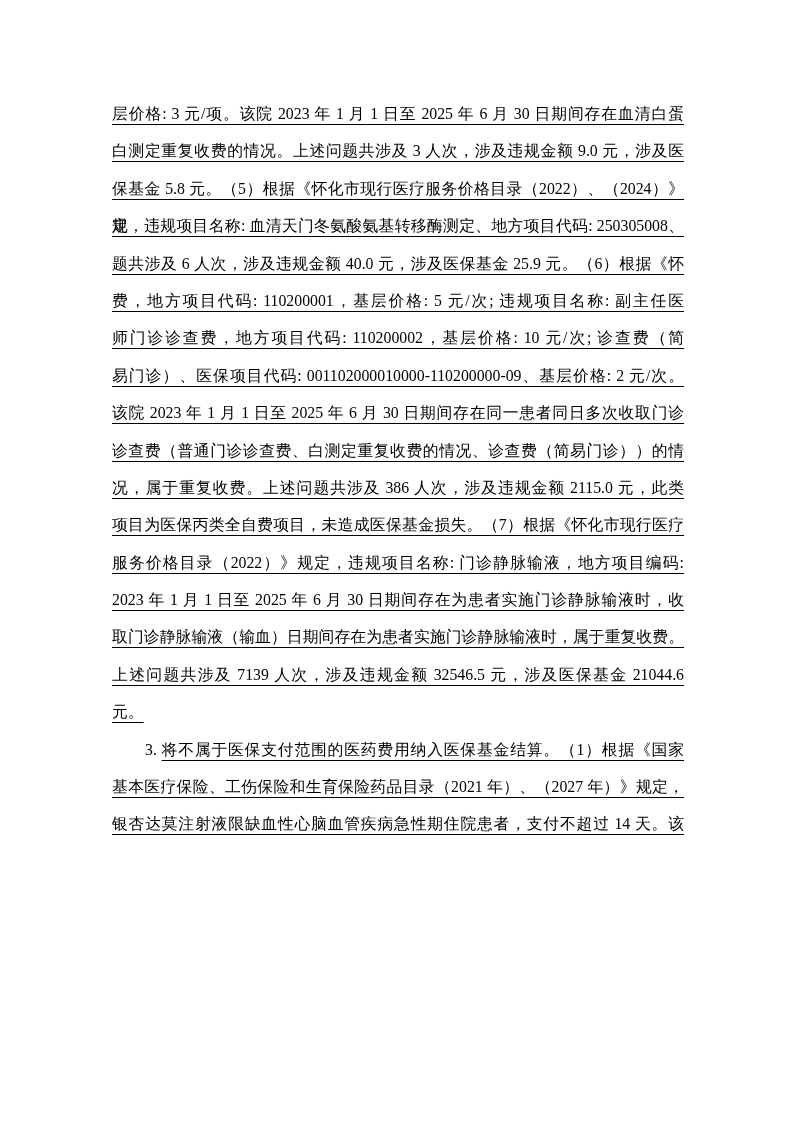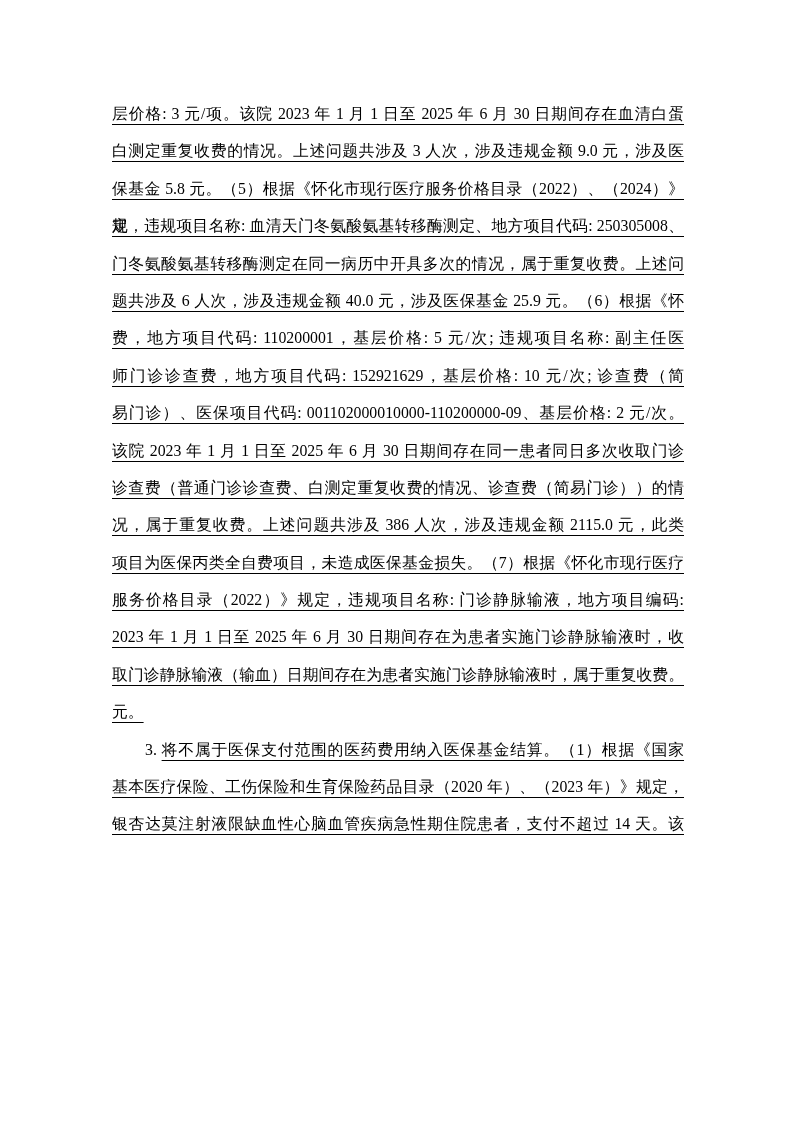--- a/index.html
+++ b/index.html
@@ -43,30 +43,30 @@
 </style>
 </head>
 <body>
 
 <div class="page">
   <div class="text-block">
       <div class="line justify-last"><span class="seg-underline">层价格: 3 元/项。该院 2023 年 1 月 1 日至 2025 年 6 月 30 日期间存在血清白蛋</span></div>
       <div class="line justify-last"><span class="seg-underline">白测定重复收费的情况。上述问题共涉及 3 人次，涉及违规金额 9.0 元，涉及医</span></div>
       <div class="line justify-last"><span class="seg-underline">保基金 5.8 元。（5）根据《怀化市现行医疗服务价格目录（2022）、（2024）》规</span></div>
       <div class="line justify-last"><span class="seg-underline">定，违规项目名称: 血清天门冬氨酸氨基转移酶测定、地方项目代码: 250305008、</span></div>
-      <div class="line justify-last"><span class="seg-underline">门冬氨酸氨基转移酶测定在同一病历中开具多次的情况，属于重复收费。上述问</span></div>
       <div class="line justify-last"><span class="seg-underline">题共涉及 6 人次，涉及违规金额 40.0 元，涉及医保基金 25.9 元。（6）根据《怀</span></div>
       <div class="line justify-last"><span class="seg-underline">费，地方项目代码: 110200001，基层价格: 5 元/次; 违规项目名称: 副主任医</span></div>
-      <div class="line justify-last"><span class="seg-underline">师门诊诊查费，地方项目代码: 152921629，基层价格: 10 元/次; 诊查费（简</span></div>
+      <div class="line justify-last"><span class="seg-underline">师门诊诊查费，地方项目代码: 110200002，基层价格: 10 元/次; 诊查费（简</span></div>
       <div class="line justify-last"><span class="seg-underline">易门诊）、医保项目代码: 001102000010000-110200000-09、基层价格: 2 元/次。</span></div>
       <div class="line justify-last"><span class="seg-underline">该院 2023 年 1 月 1 日至 2025 年 6 月 30 日期间存在同一患者同日多次收取门诊</span></div>
       <div class="line justify-last"><span class="seg-underline">诊查费（普通门诊诊查费、白测定重复收费的情况、诊查费（简易门诊））的情</span></div>
       <div class="line justify-last"><span class="seg-underline">况，属于重复收费。上述问题共涉及 386 人次，涉及违规金额 2115.0 元，此类</span></div>
       <div class="line justify-last"><span class="seg-underline">项目为医保丙类全自费项目，未造成医保基金损失。（7）根据《怀化市现行医疗</span></div>
       <div class="line justify-last"><span class="seg-underline">服务价格目录（2022）》规定，违规项目名称: 门诊静脉输液，地方项目编码:</span></div>
       <div class="line justify-last"><span class="seg-underline">2023 年 1 月 1 日至 2025 年 6 月 30 日期间存在为患者实施门诊静脉输液时，收</span></div>
       <div class="line justify-last"><span class="seg-underline">取门诊静脉输液（输血）日期间存在为患者实施门诊静脉输液时，属于重复收费。</span></div>
+      <div class="line justify-last"><span class="seg-underline">上述问题共涉及 7139 人次，涉及违规金额 32546.5 元，涉及医保基金 21044.6</span></div>
       <div class="line"><span class="seg-underline">元。</span></div>
       <div class="line justify-last" style="padding-left: 33px;"><span class="seg-plain">3. </span><span class="seg-underline">将不属于医保支付范围的医药费用纳入医保基金结算。（1）根据《国家</span></div>
-      <div class="line justify-last"><span class="seg-underline">基本医疗保险、工伤保险和生育保险药品目录（2020 年）、（2023 年）》规定，</span></div>
+      <div class="line justify-last"><span class="seg-underline">基本医疗保险、工伤保险和生育保险药品目录（2021 年）、（2027 年）》规定，</span></div>
       <div class="line justify-last"><span class="seg-underline">银杏达莫注射液限缺血性心脑血管疾病急性期住院患者，支付不超过 14 天。该</span></div>
     </div>
 </div>
 
 </body></html>

